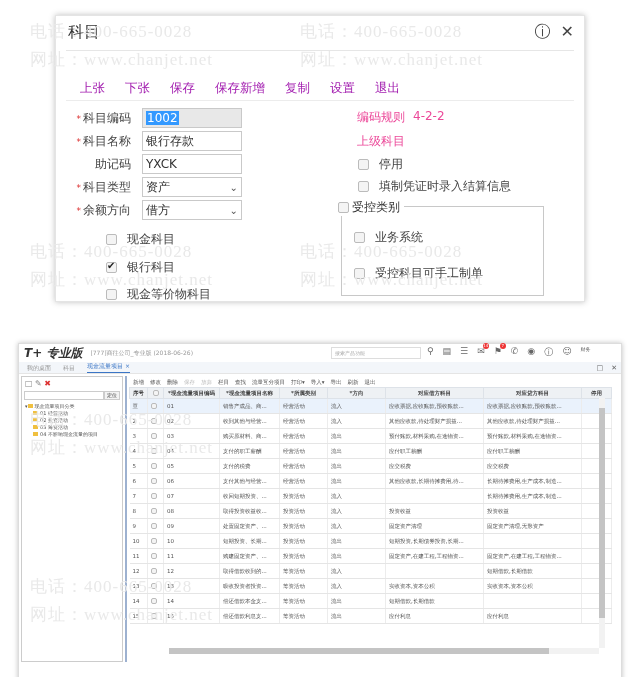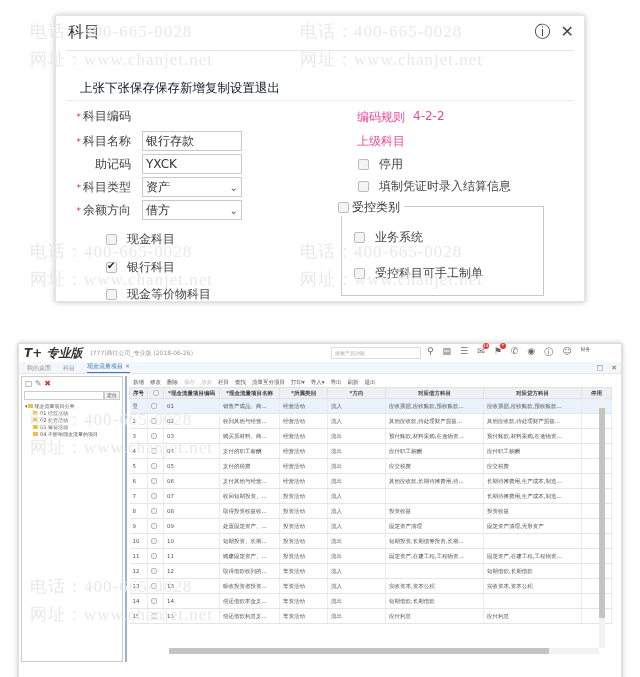--- a/index.html
+++ b/index.html
@@ -3,21 +3,21 @@
 <meta charset="utf-8">
 <style>
 *{box-sizing:border-box;margin:0;padding:0}
 body{width:640px;height:677px;background:#fff;font-family:"DejaVu Sans","Liberation Sans",sans-serif;position:relative;overflow:hidden;color:#333}
 .wm{position:absolute;color:#e9e9e9;font-size:17px;font-family:Liberation Serif, serif;white-space:nowrap;pointer-events:none;z-index:50;letter-spacing:1px}
 
 .dialog{position:absolute;left:55px;top:15px;width:530px;height:287px;background:#fff;box-shadow:0 0 6px rgba(0,0,0,.25);border:1px solid #e4e4e4}
 .dlg-title{position:absolute;left:12px;top:6px;font-size:16px;color:#333}
 .dlg-icons{position:absolute;right:10px;top:6px;display:flex;gap:10px;font-size:16px;color:#444}
 .dlg-sep{position:absolute;left:10px;right:10px;top:34px;border-top:1px solid #e6e6e6}
-.toolbar{position:absolute;left:24px;top:64px;display:flex;gap:0;font-size:12.5px;color:#0f172a}
+.toolbar{position:absolute;left:24px;top:64px;display:flex;gap:20px;font-size:12.5px;color:#a21caf}
 .toolbar span{cursor:pointer}
 .tb-sep{position:absolute;left:10px;right:10px;top:84px;border-top:1px solid #ececec}
 .frow{position:absolute;left:20px;display:flex;align-items:center;font-size:12px}
 .frow label{width:66px;text-align:right;padding-right:11px;color:#444}
 .frow label .req{color:#d33;font-size:9px;margin-right:2px}
 .inp{width:100px;height:20px;border:1px solid #c9c9c9;font-size:12px;padding:1px 3px;display:flex;align-items:center;justify-content:space-between;background:#fff}
 .inp.ro{background:#e8e8e8}
 .sel-hl{background:#3399ff;color:#fff;padding:0 1px}
 .chev{font-size:10px;color:#555}
 .cb{display:inline-block;width:11px;height:11px;border:1px solid #bbb;background:#f4f4f4;border-radius:2px;vertical-align:middle;position:relative}
@@ -85,20 +85,23 @@
     <span>保存</span>
     <span>保存新增</span>
     <span>复制</span>
     <span>设置</span>
     <span>退出</span>
   </div>
   <div class="tb-sep"></div>
 
   <div class="frow" style="top:92px">
     <label><span class="req">*</span><span>科目编码</span></label>
+    <div class="inp ro">
+        <span class="sel-hl">1002</span>
+      </div>
   </div>
   <div class="frow" style="top:115px">
     <label><span class="req">*</span><span>科目名称</span></label>
     <div class="inp">
         <span>银行存款</span>
       </div>
   </div>
   <div class="frow" style="top:138px">
     <label><span>助记码</span></label>
     <div class="inp">

